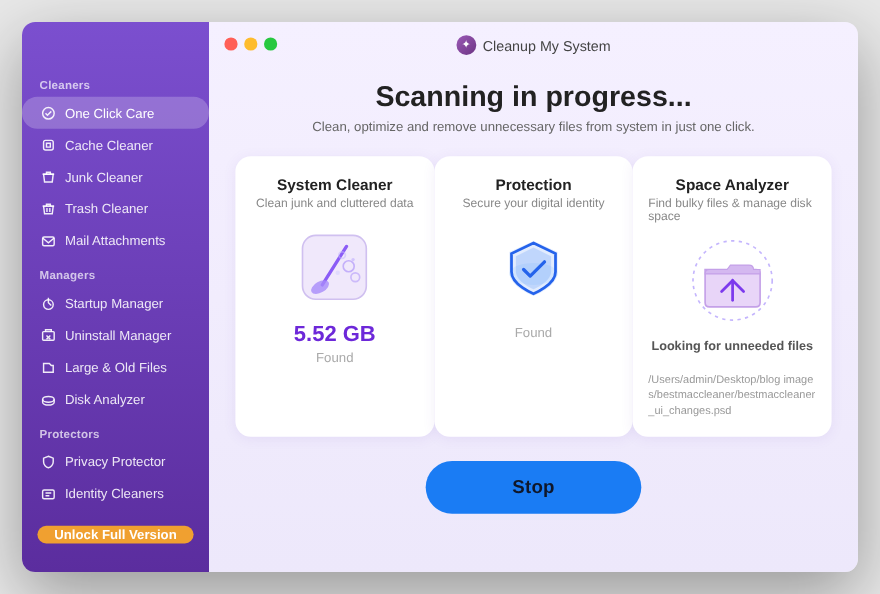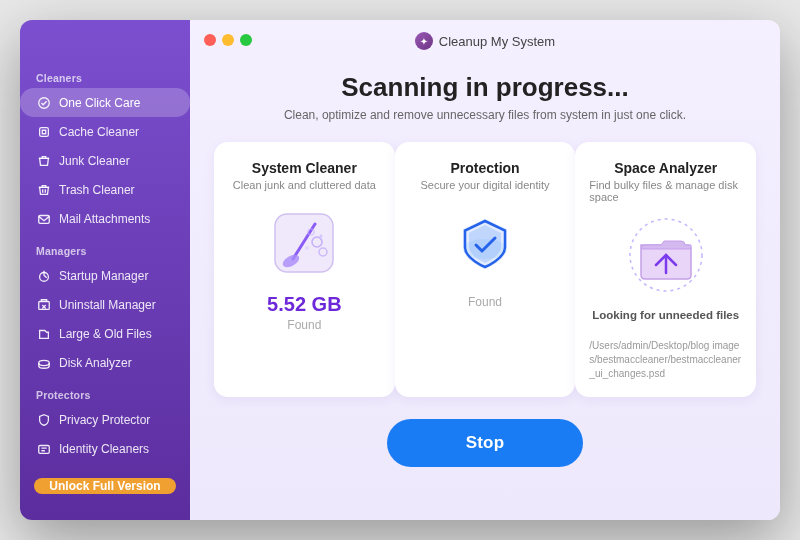--- a/index.html
+++ b/index.html
@@ -203,21 +203,21 @@
       color: #999;
       text-align: left;
       margin-top: 18px;
       word-break: break-all;
       line-height: 1.4;
     }
     
     .stop-btn {
       margin-top: 22px;
       background: #1a7cf4;
-      color: #ffffff;
+      color: #0f172a;
       border: none;
       border-radius: 28px;
       padding: 14px 0;
       width: 196px;
       font-size: 17px;
       font-weight: 600;
       cursor: pointer;
       letter-spacing: 0.2px;
     }
 

